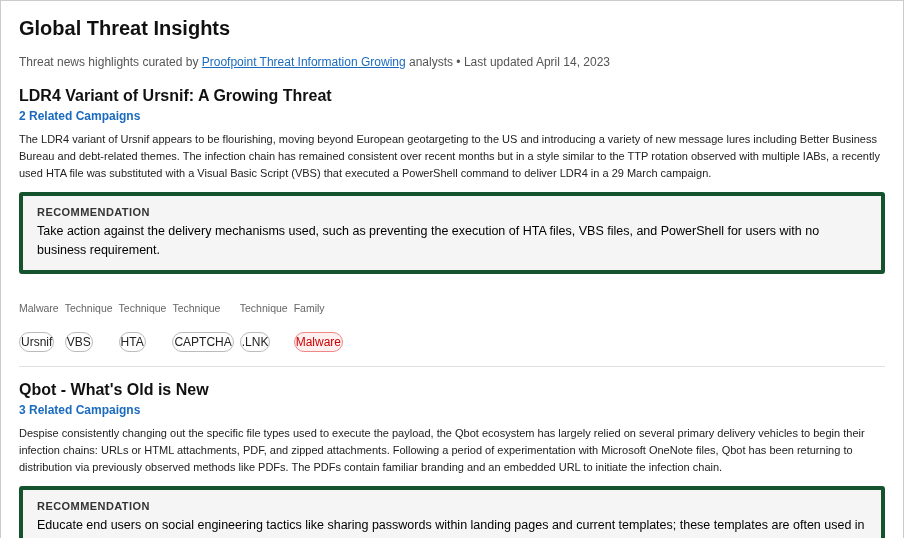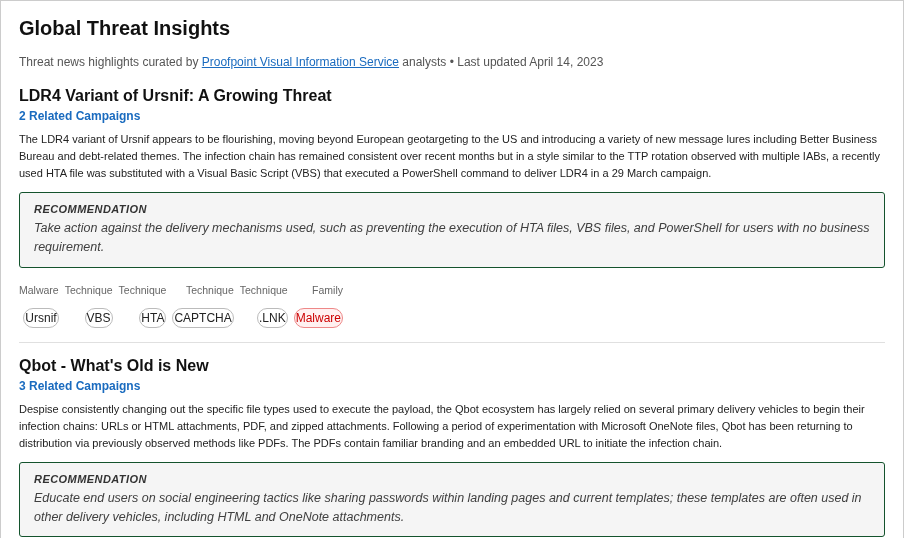--- a/index.html
+++ b/index.html
@@ -49,51 +49,50 @@
       margin-bottom: 8px;
     }
     .description {
       font-size: 11px;
       color: #222;
       line-height: 1.55;
       margin-bottom: 10px;
     }
     .recommendation-box {
       background: #f5f5f5;
-      border: 1px solid #14532d;
+      border: 4px solid #14532d;
       border-radius: 3px;
       padding: 10px 14px;
-      margin-bottom: 16px;
-      font-style: italic;
+      margin-bottom: 28px;
     }
     .recommendation-label {
       font-size: 11px;
       font-weight: 700;
       color: #333;
       text-transform: uppercase;
       letter-spacing: 0.04em;
       margin-bottom: 4px;
     }
     .recommendation-text {
       font-size: 12.5px;
-      color: #404040;
+      color: #000000;
       line-height: 1.5;
     }
     .tags-row {
       display: flex;
       flex-wrap: wrap;
       gap: 6px;
       align-items: flex-end;
       margin-bottom: 4px;
     }
     .tag-group {
       display: flex;
       flex-direction: column;
-      align-items: flex-end;
-      gap: 12px;
+      align-items: flex-start;
+      gap: 18px;
     }
     .tag-label {
       font-size: 10.5px;
       color: #666;
     }
     .tag {
       display: inline-block;
       border: 1px solid #bbb;
       border-radius: 12px;
       padding: 2px 1px;
@@ -105,21 +104,21 @@
       border-color: #e88;
       color: #c00;
       background: #fff0f0;
     }
   </style>
 </head>
 <body>
 
 <h1 class="page-title">Global Threat Insights</h1>
 <p class="subtitle">
-  <span>Threat news highlights curated by </span><a href="#">Proofpoint Visual Information Service</a><span> analysts • Last updated April 14, 2023</span>
+  <span>Threat news highlights curated by </span><a href="#">Proofpoint Threat Information Growing</a><span> analysts • Last updated April 14, 2023</span>
 </p>
 
 <div id="threats-container">
     <div class="threat-section">
       <div class="threat-title">LDR4 Variant of Ursnif: A Growing Threat</div>
       <div class="related-campaigns">2 Related Campaigns</div>
       <p class="description">The LDR4 variant of Ursnif appears to be flourishing, moving beyond European geotargeting to the US and introducing a variety of new message lures including Better Business Bureau and debt-related themes. The infection chain has remained consistent over recent months but in a style similar to the TTP rotation observed with multiple IABs, a recently used HTA file was substituted with a Visual Basic Script (VBS) that executed a PowerShell command to deliver LDR4 in a 29 March campaign.</p>
       <div class="recommendation-box">
         <div class="recommendation-label">RECOMMENDATION</div>
         <div class="recommendation-text">Take action against the delivery mechanisms used, such as preventing the execution of HTA files, VBS files, and PowerShell for users with no business requirement.</div>

